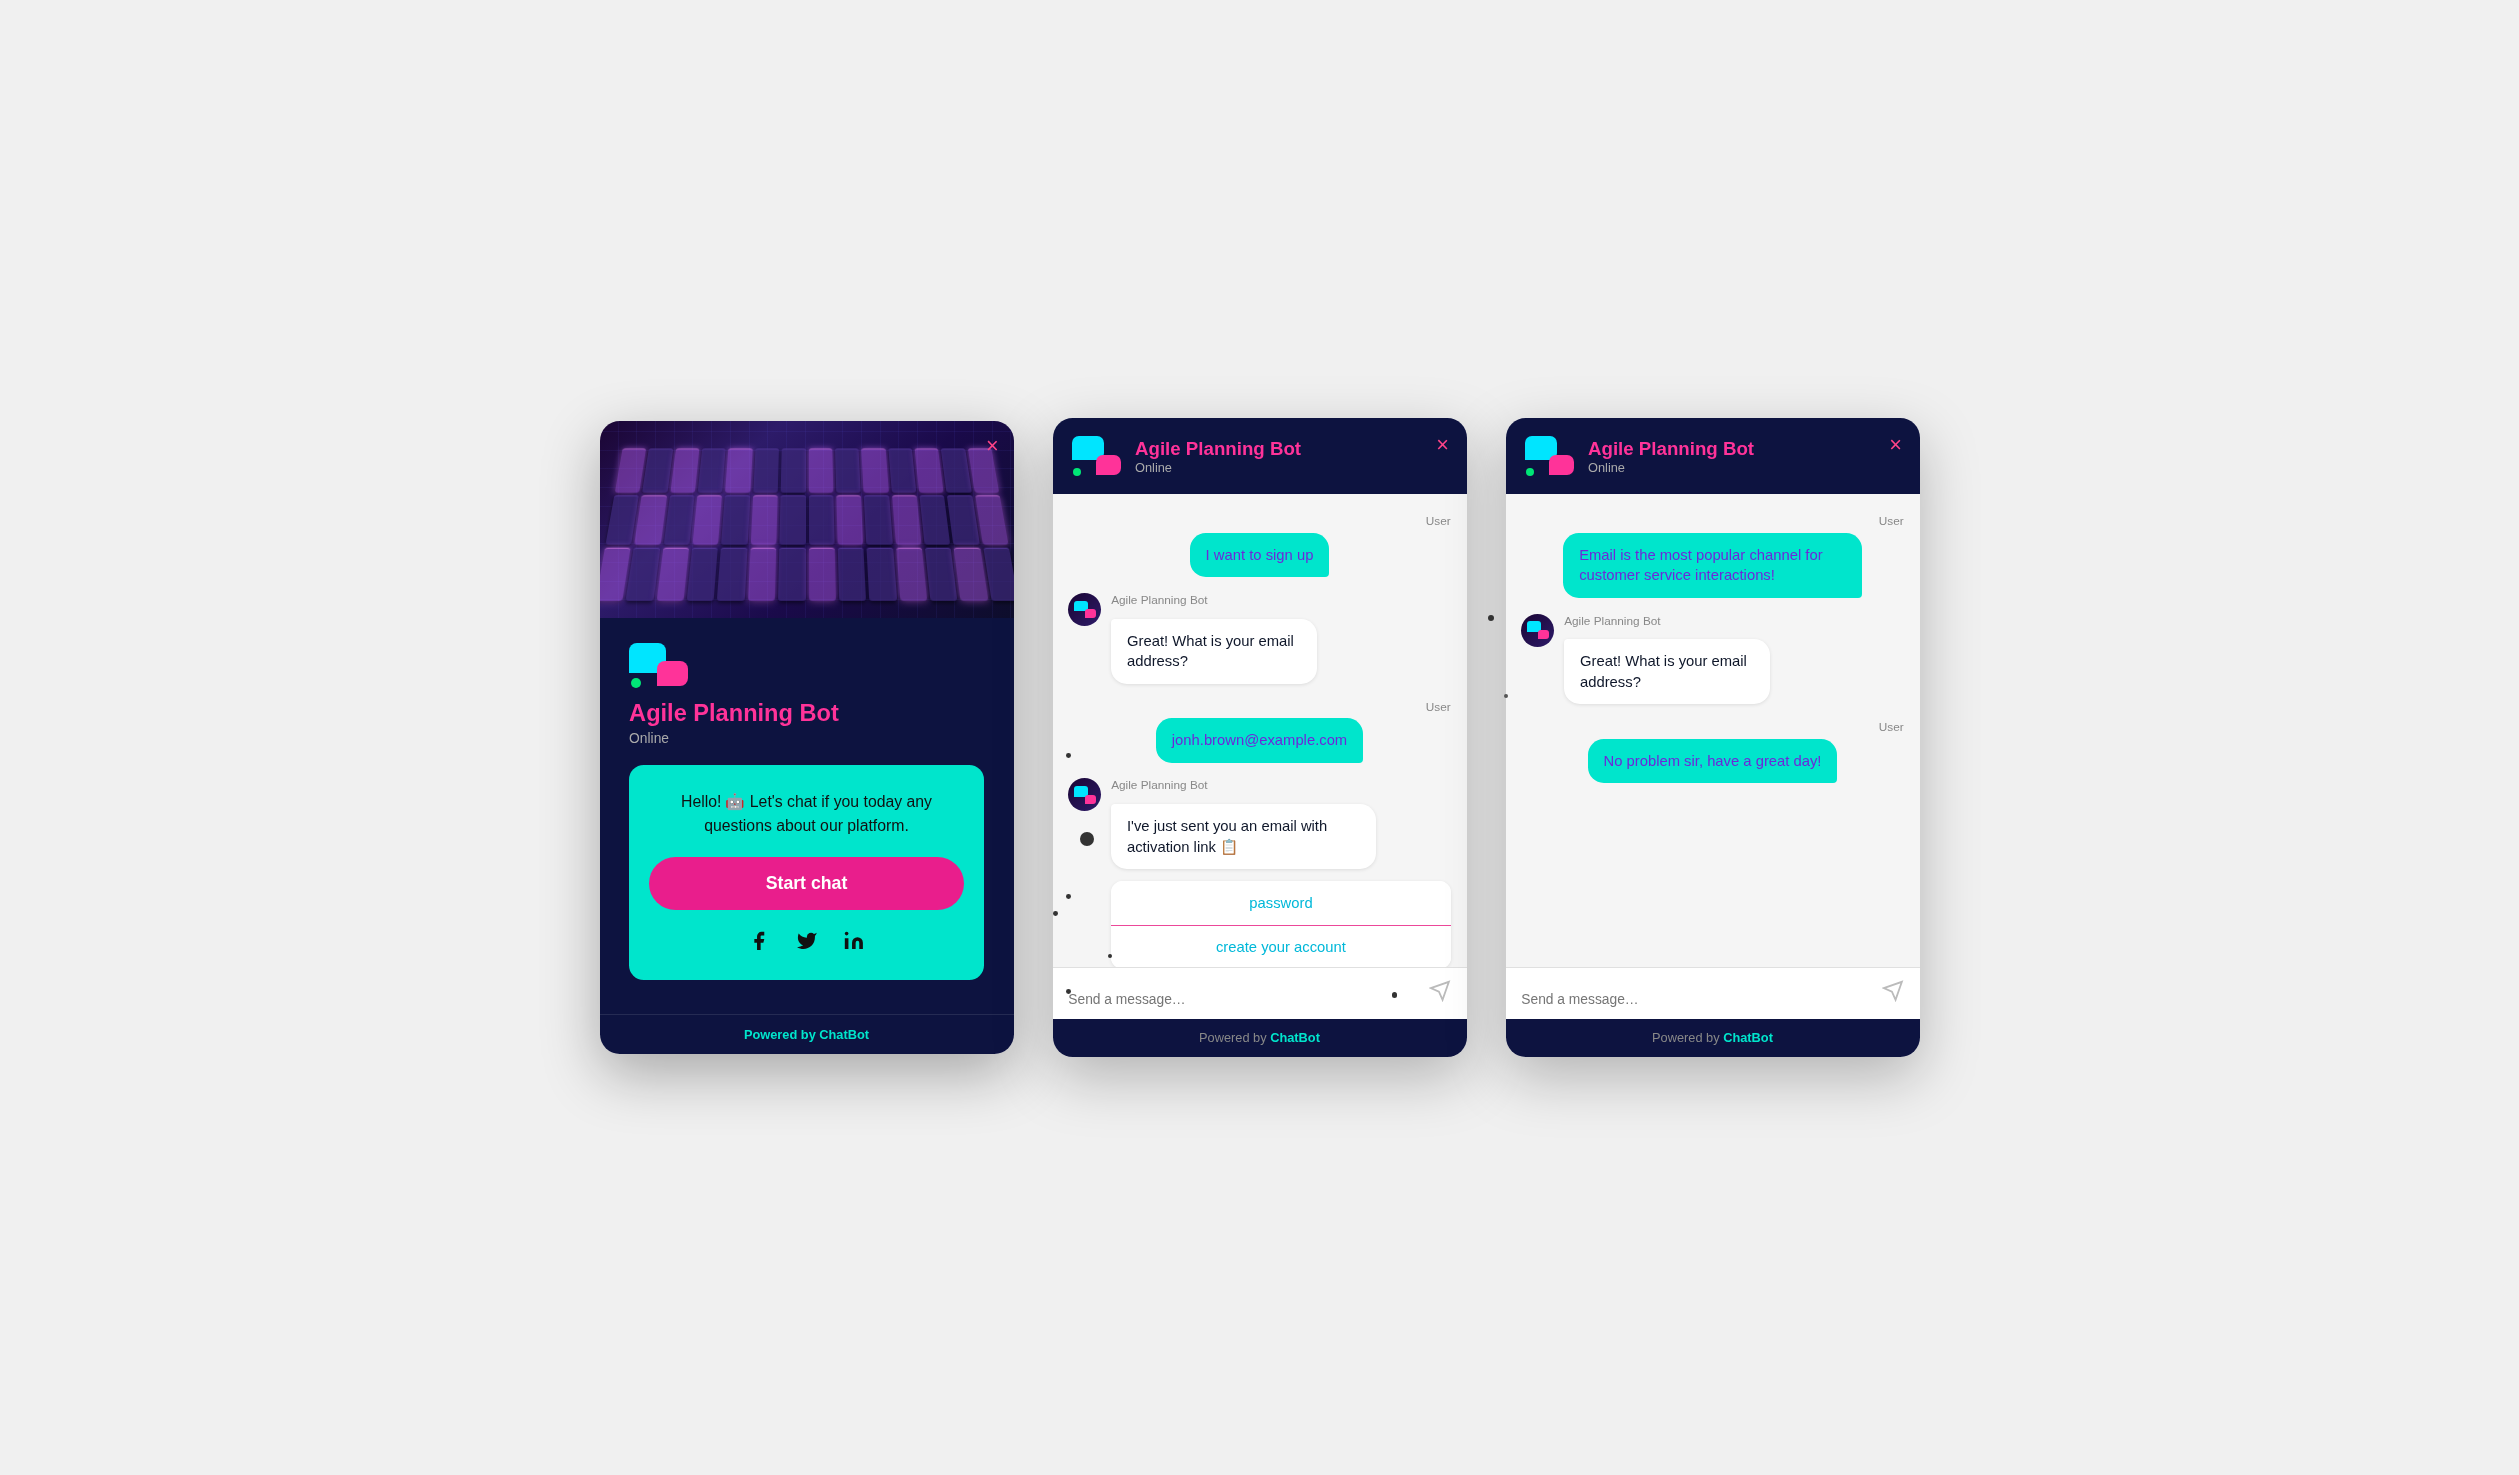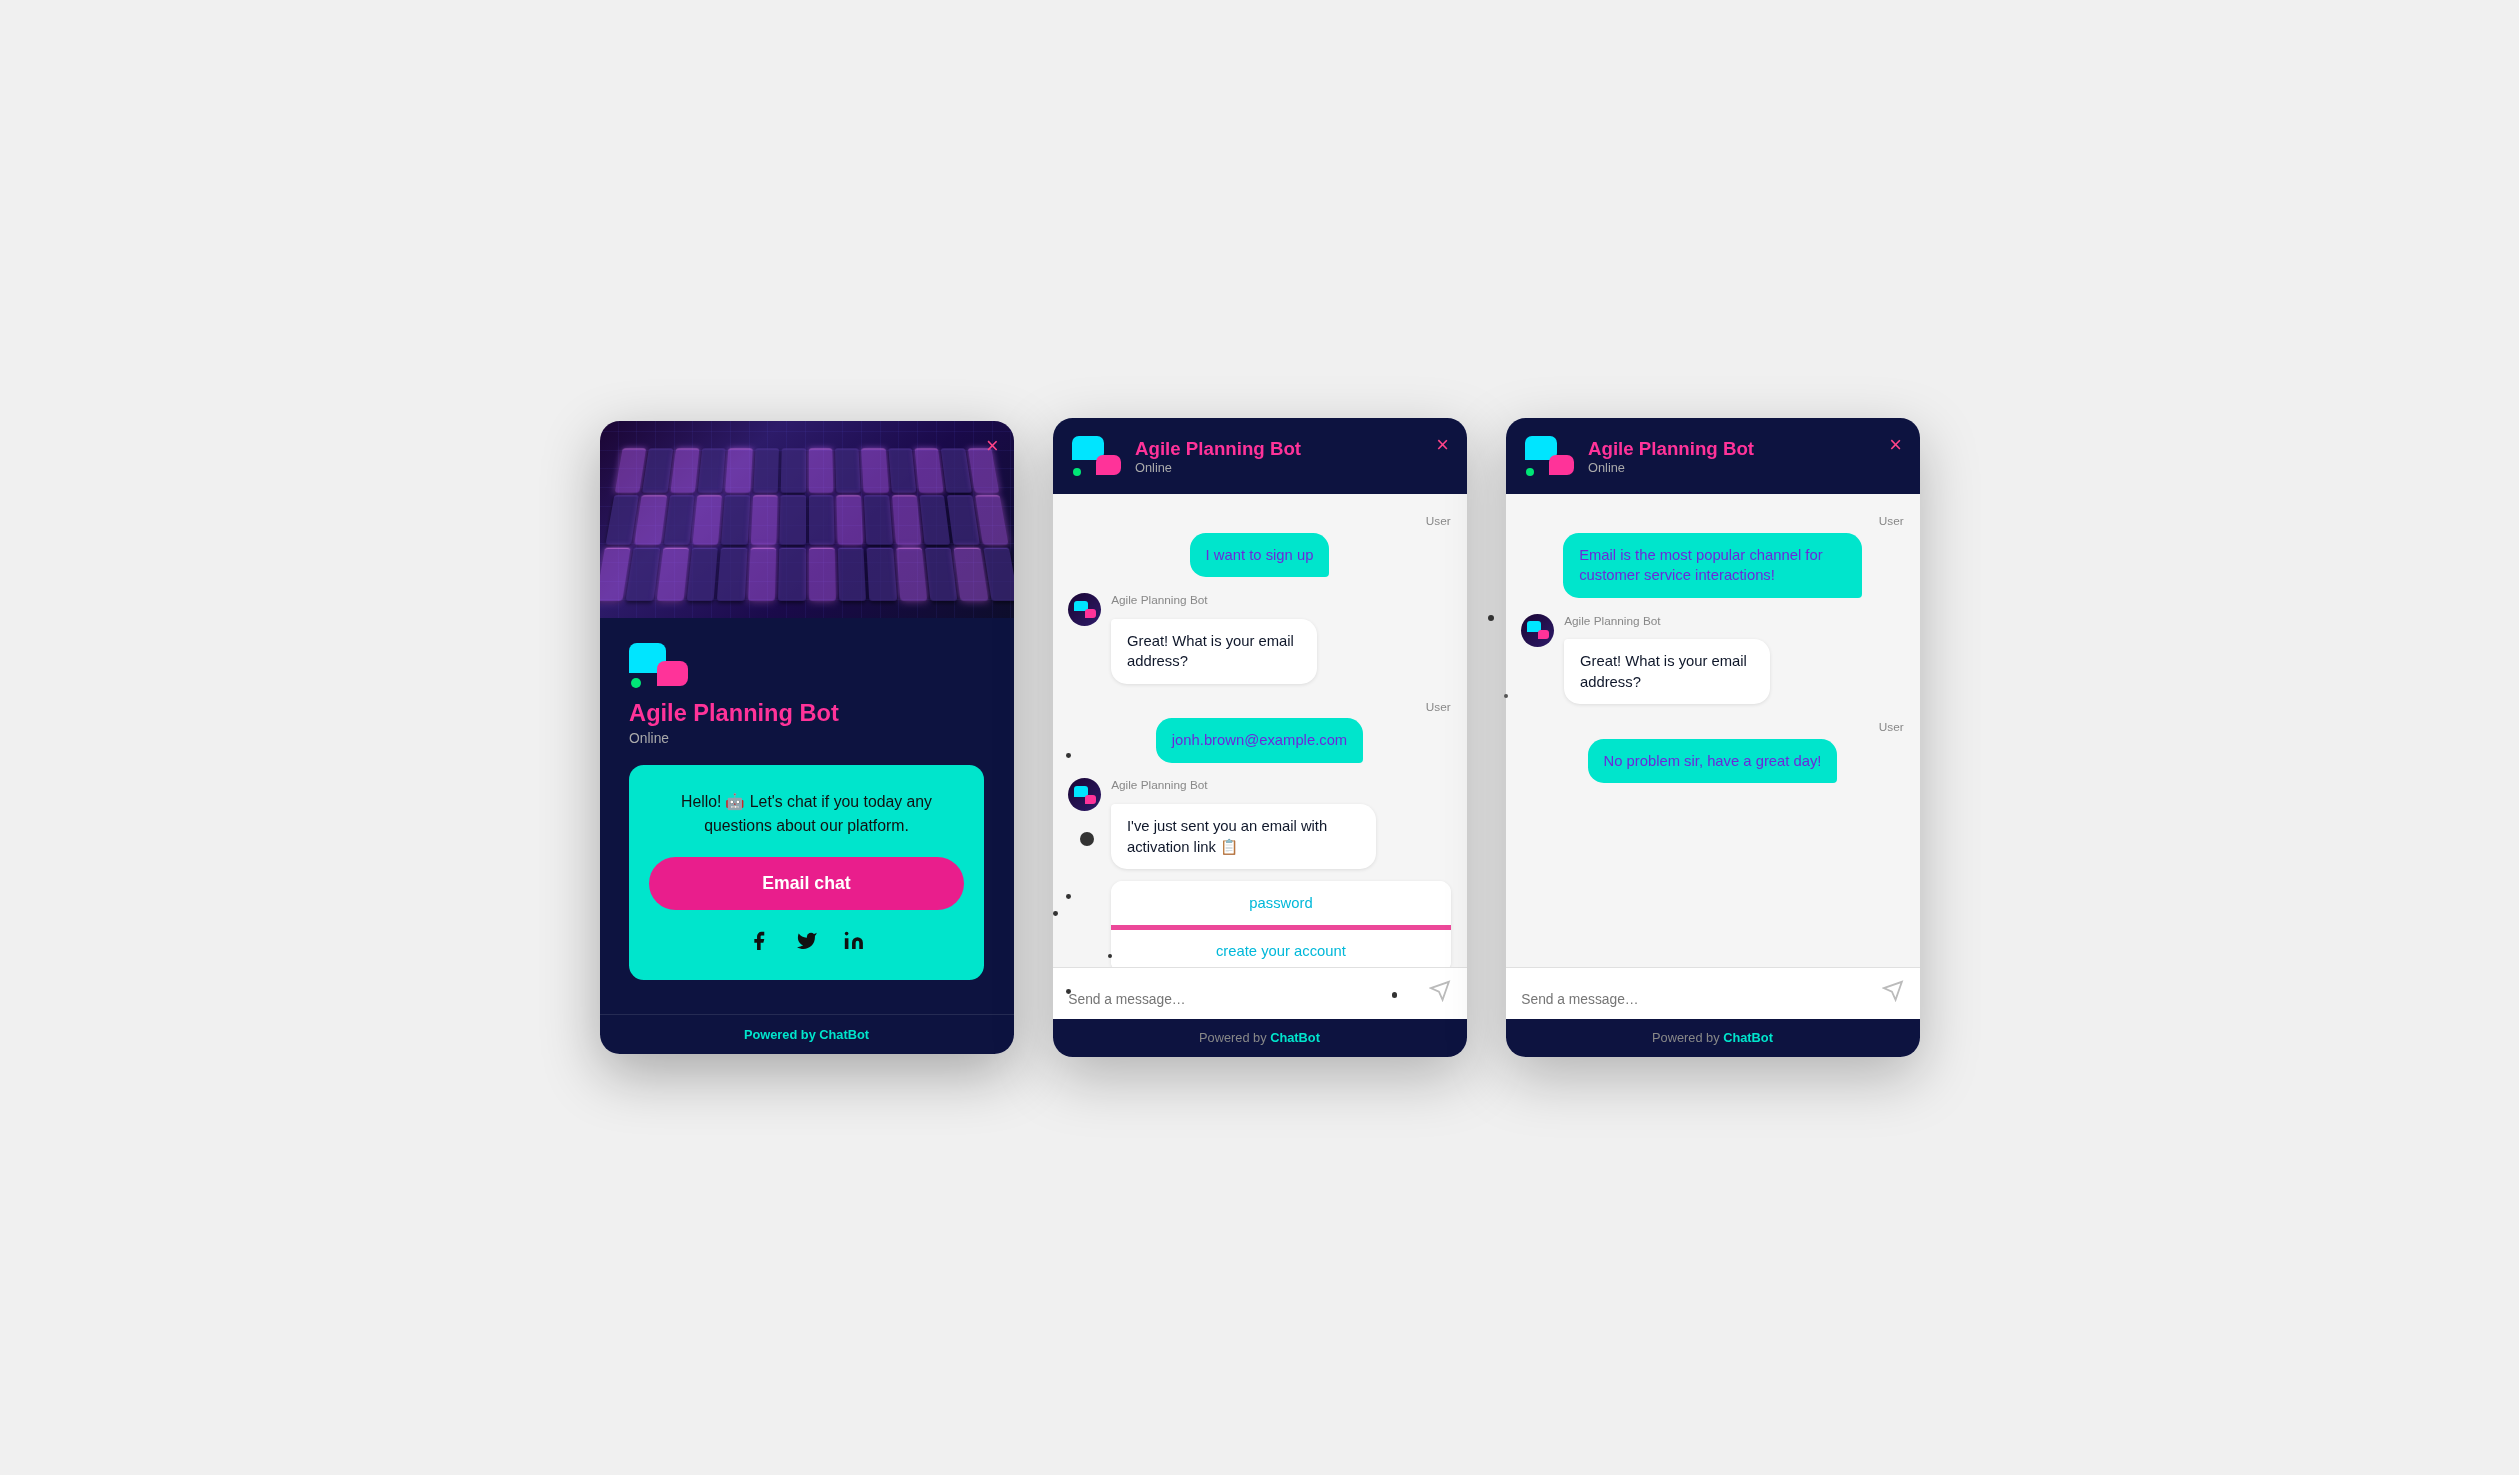--- a/index.html
+++ b/index.html
@@ -430,21 +430,21 @@
 
     .action-btn {
       padding: 13.8px 15.8px;
       text-align: center;
       color: #00b8d9;
       font-size: 14.8px;
       font-weight: 500;
       cursor: pointer;
       border: none;
       background: white;
-      border-bottom: 5px solid #ec4899;
+      border-bottom: 1px solid #ec4899;
     }
 
     .action-btn:last-child {
       border-bottom: none;
     }
 
     .chat-input-row {
       display: flex;
       align-items: flex-end;
       padding: 11.8px 15.8px;
@@ -566,21 +566,21 @@
         <div class="chat-bubbles-icon">
           <div class="bubble-back"></div>
           <div class="bubble-front"></div>
           <div class="online-dot-widget1"></div>
         </div>
       </div>
       <div class="widget-1-title">Agile Planning Bot</div>
       <div class="widget-1-status">Online</div>
       <div class="widget-1-card">
         <p class="widget-1-greeting">Hello! 🤖 Let's chat if you today any questions about our platform.</p>
-        <button class="start-chat-btn">Email chat</button>
+        <button class="start-chat-btn">Start chat</button>
         <div class="social-icons">
           <div class="social-icon">
             <svg viewBox="0 0 24 24" width="21.7" height="21.7" fill="#111">
                 <path d="M18 2h-3a5 5 0 0 0-5 5v3H7v4h3v8h4v-8h3l1-4h-4V7a1 1 0 0 1 1-1h3z"></path>
               </svg>
           </div>
           <div class="social-icon">
             <svg viewBox="0 0 24 24" width="21.7" height="21.7" fill="#111">
                 <path d="M23 3a10.9 10.9 0 0 1-3.14 1.53 4.48 4.48 0 0 0-7.86 3v1A10.66 10.66 0 0 1 3 4s-4 9 5 13a11.64 11.64 0 0 1-7 2c9 5 20 0 20-11.5a4.5 4.5 0 0 0-.08-.83A7.72 7.72 0 0 0 23 3z"></path>
               </svg>

